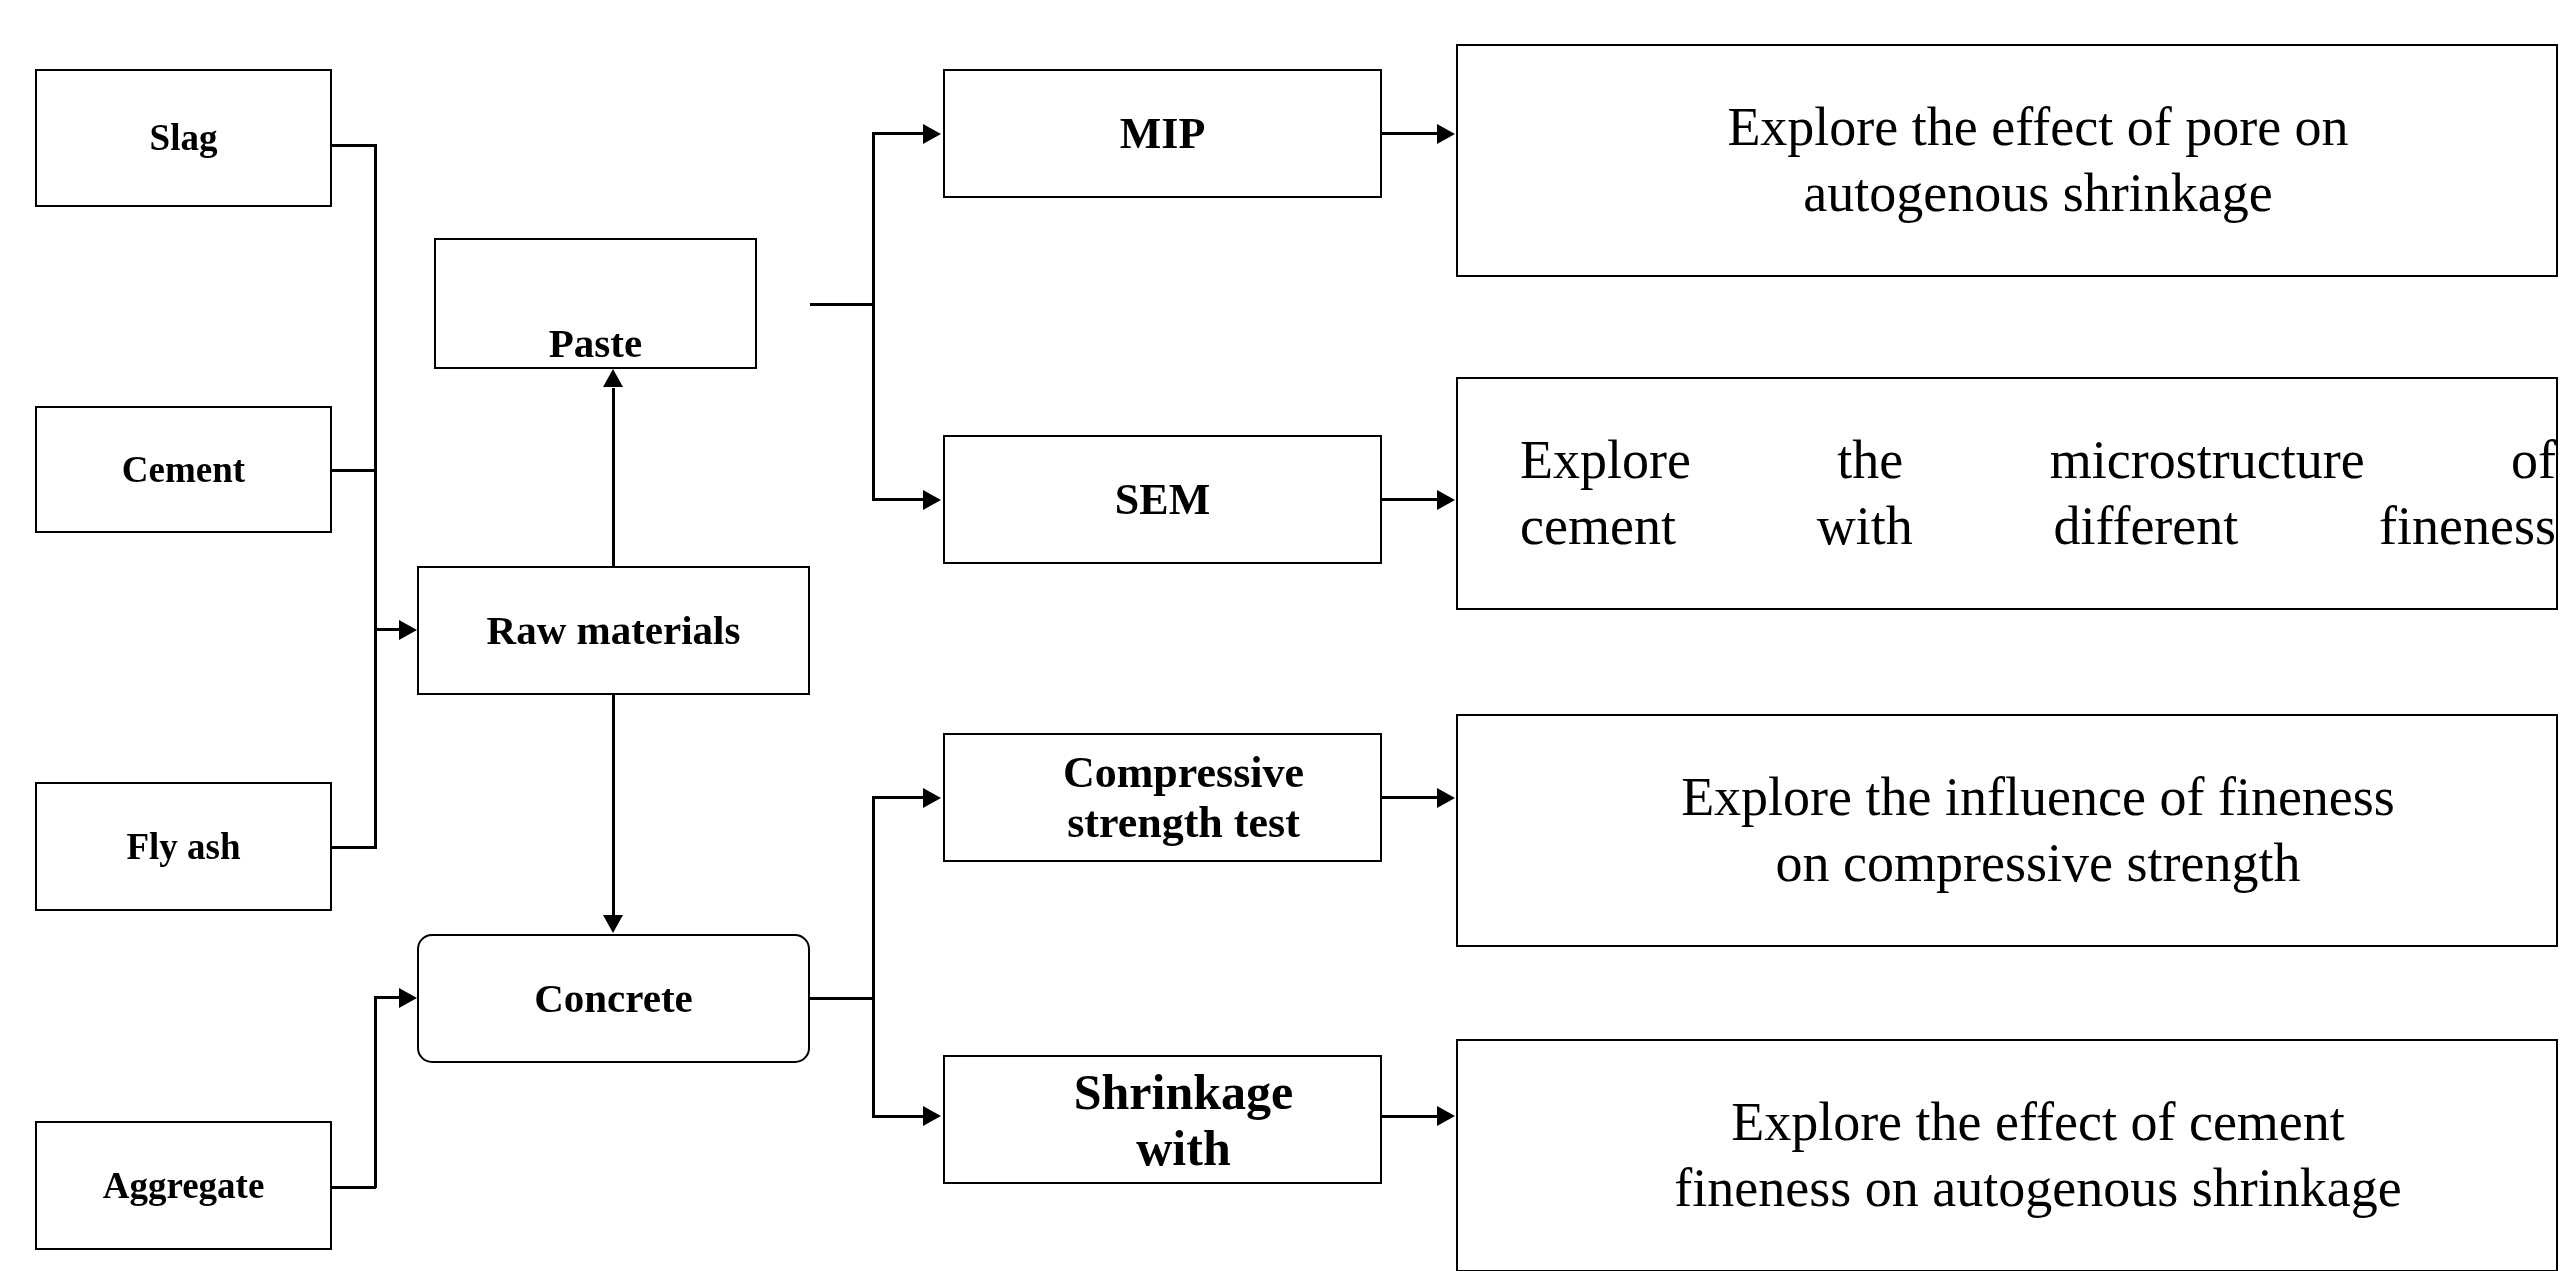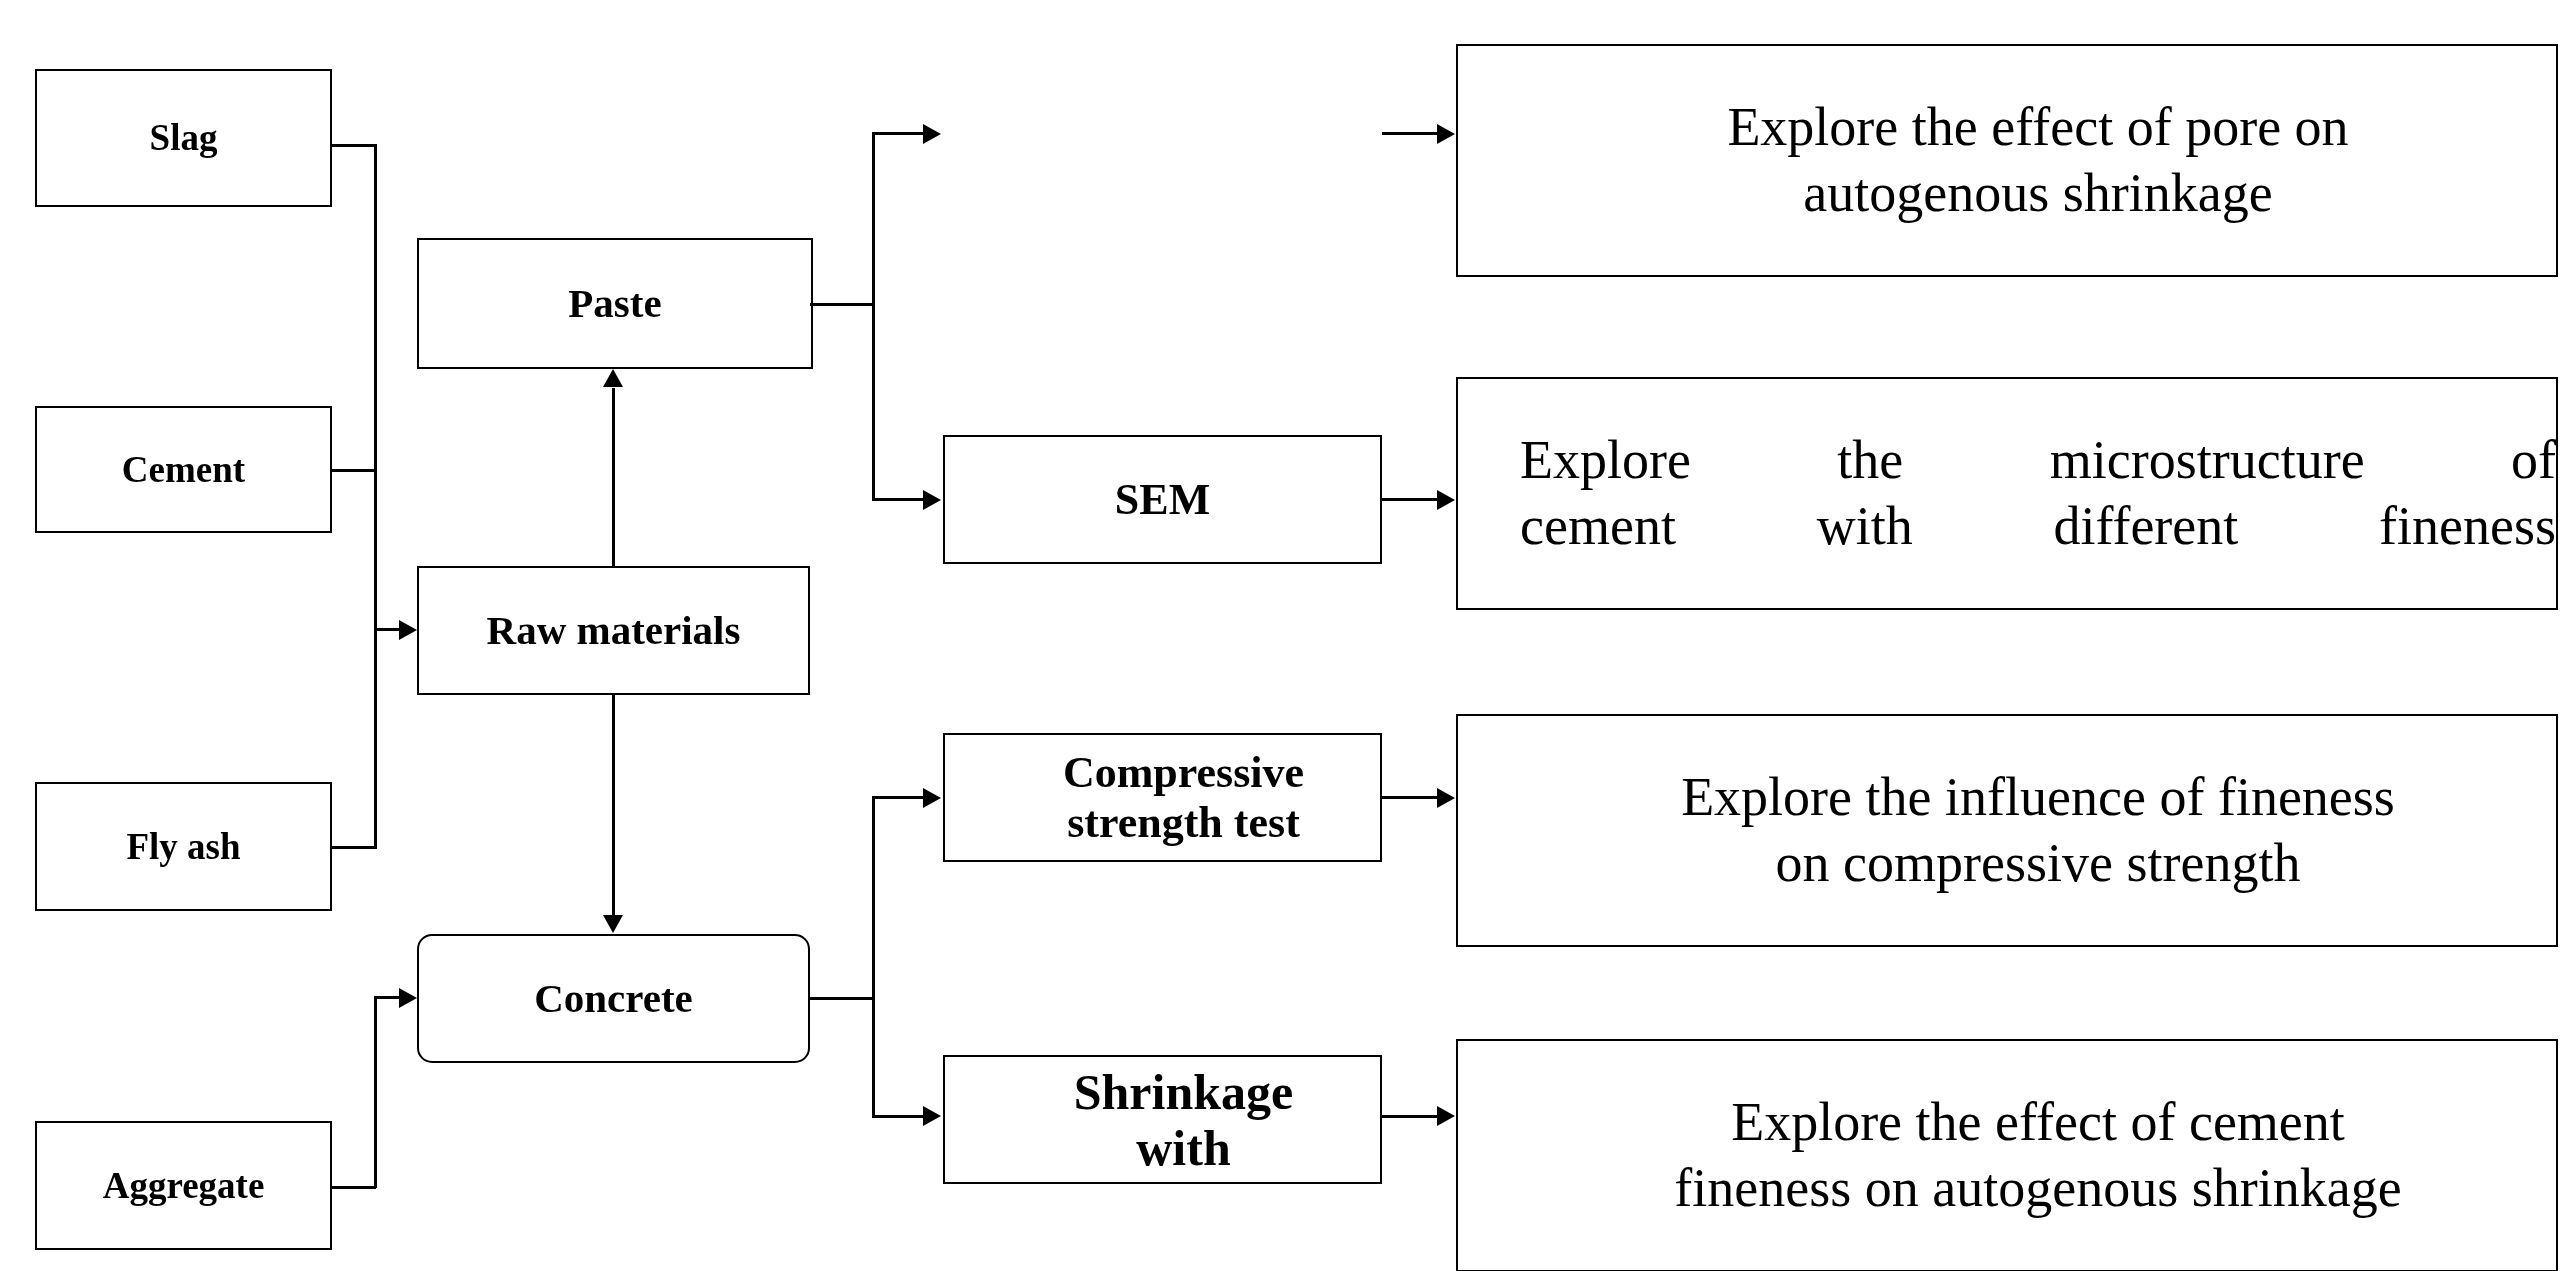--- a/index.html
+++ b/index.html
@@ -75,32 +75,35 @@
   </div>
 
   <div class="box mat" style="left:35px;top:782px;width:297px;height:129px;">
     <span>Fly ash</span>
   </div>
 
   <div class="box mat" style="left:35px;top:1121px;width:297px;height:129px;">
     <span>Aggregate</span>
   </div>
 
-  <div class="box stage-box" style="left:417px;top:238px;width:396px;height:131px;">
+  <div class="box stage-box" style="left:434px;top:238px;width:323px;height:131px;align-items:flex-end;">
     <span>Paste</span>
   </div>
 
   <div class="box stage-box" style="left:417px;top:566px;width:393px;height:129px;text-align:center;">
     <span>Raw materials</span>
   </div>
 
   <div class="box stage-box" style="left:417px;top:934px;width:393px;height:129px;border-radius:15px;">
     <span>Concrete</span>
   </div>
 
+  <div class="box test" style="left:943px;top:69px;width:439px;height:129px;">
+    <span>MIP</span>
+  </div>
 
   <div class="box test" style="left:943px;top:435px;width:439px;height:129px;">
     <span>SEM</span>
   </div>
 
   <div class="box test" style="left:943px;top:733px;width:439px;height:129px;">
     <span>
       <span>Compressive</span>
       <span>strength test</span>
     </span>

